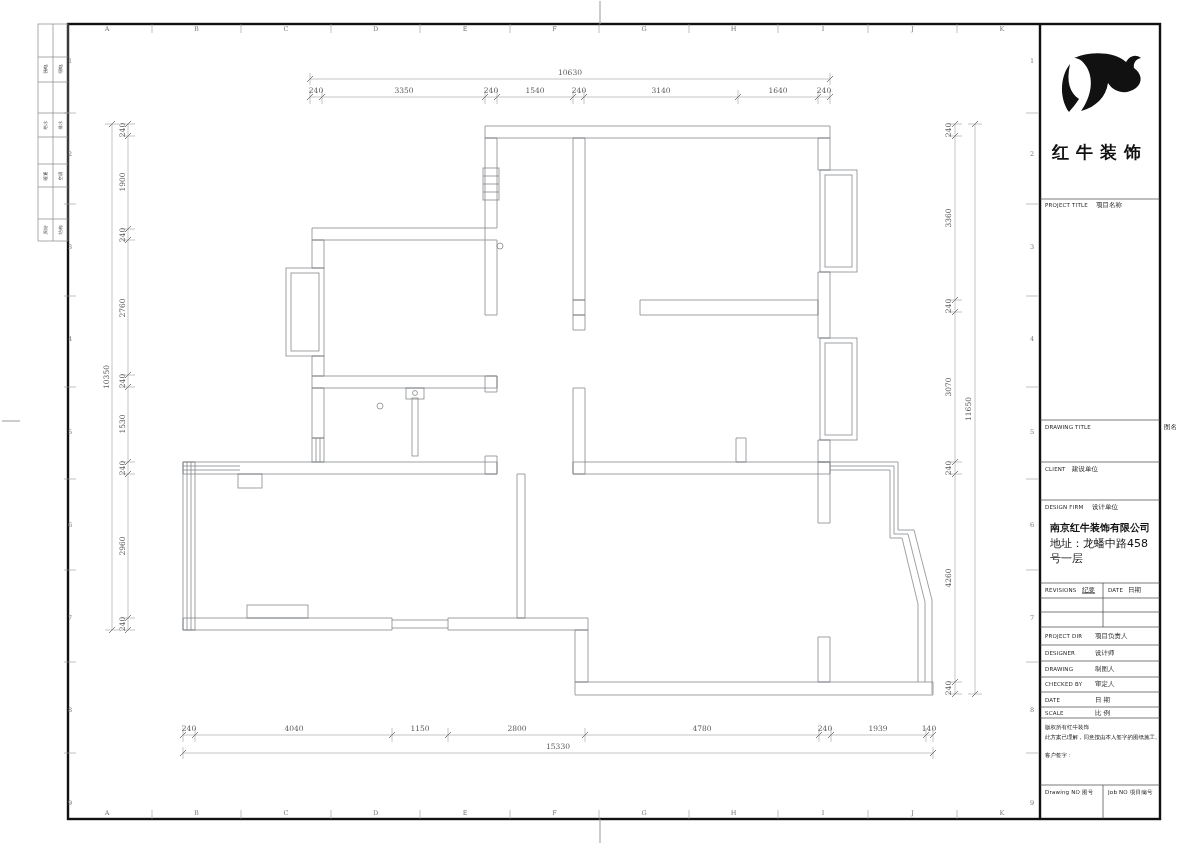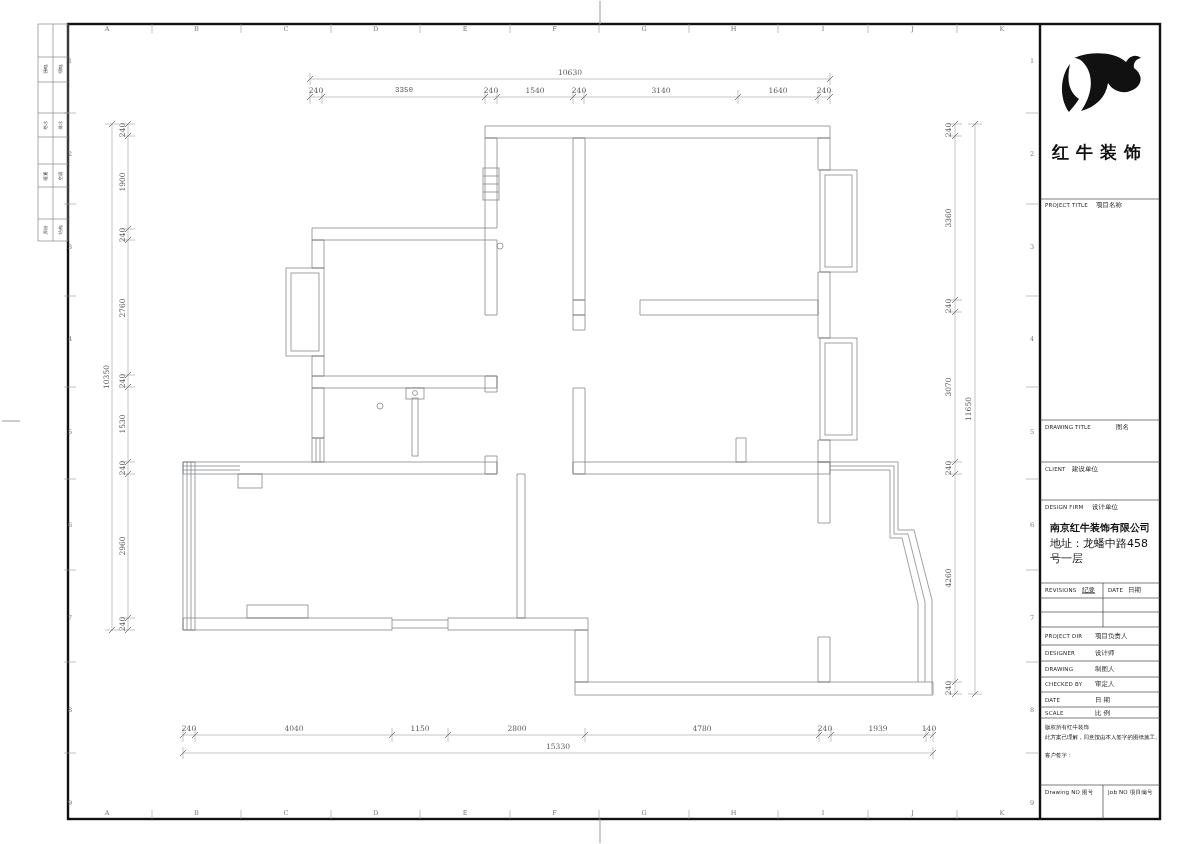--- a/index.html
+++ b/index.html
@@ -208,21 +208,21 @@
   <span class="striptxt" style="left:60px;top:69px;">弱电</span>
   <span class="striptxt" style="left:45px;top:125px;">给水</span>
   <span class="striptxt" style="left:60px;top:125px;">排水</span>
   <span class="striptxt" style="left:45px;top:176px;">暖通</span>
   <span class="striptxt" style="left:60px;top:176px;">空调</span>
   <span class="striptxt" style="left:45px;top:230px;">原始</span>
   <span class="striptxt" style="left:60px;top:230px;">结构</span>
 
   <span class="dim" style="left:570px;top:72px;">10630</span>
   <span class="dim" style="left:316px;top:90px;">240</span>
-  <span class="dim" style="left:404px;top:90px;font-family:Liberation Mono, monospace;">3350</span>
+  <span class="dim" style="left:404px;top:90px;">3350</span>
   <span class="dim" style="left:491px;top:90px;">240</span>
   <span class="dim" style="left:535px;top:90px;">1540</span>
   <span class="dim" style="left:579px;top:90px;">240</span>
   <span class="dim" style="left:661px;top:90px;">3140</span>
   <span class="dim" style="left:778px;top:90px;">1640</span>
   <span class="dim" style="left:824px;top:90px;">240</span>
 
   <span class="dimv" style="left:106px;top:377px;">10350</span>
   <span class="dimv" style="left:122px;top:130px;">240</span>
   <span class="dimv" style="left:122px;top:182px;">1900</span>
@@ -252,21 +252,21 @@
   <span class="dim" style="left:825px;top:728px;">240</span>
   <span class="dim" style="left:878px;top:728px;">1939</span>
   <span class="dim" style="left:929px;top:728px;">140</span>
 
   <span class="brand" style="left:1100px;top:152px;">红牛装饰</span>
 
   <span class="tb en6" style="left:1045px;top:205px;">PROJECT TITLE</span>
   <span class="tb cn6" style="left:1096px;top:205px;">项目名称</span>
 
   <span class="tb en6" style="left:1045px;top:427px;">DRAWING TITLE</span>
-  <span class="tb cn6" style="left:1100px;top:427px;padding-left:16px;">图名</span>
+  <span class="tb cn6" style="left:1148px;top:427px;padding-left:16px;">图名</span>
 
   <span class="tb en6" style="left:1045px;top:469px;">CLIENT</span>
   <span class="tb cn6" style="left:1072px;top:469px;">建设单位</span>
 
   <span class="tb en6" style="left:1045px;top:507px;">DESIGN FIRM</span>
   <span class="tb cn6" style="left:1092px;top:507px;">设计单位</span>
 
   <span class="company" style="left:1100px;top:528px;">南京红牛装饰有限公司</span>
   <span class="addr" style="left:1100px;top:551px;">地址：龙蟠中路458号一层</span>
 

